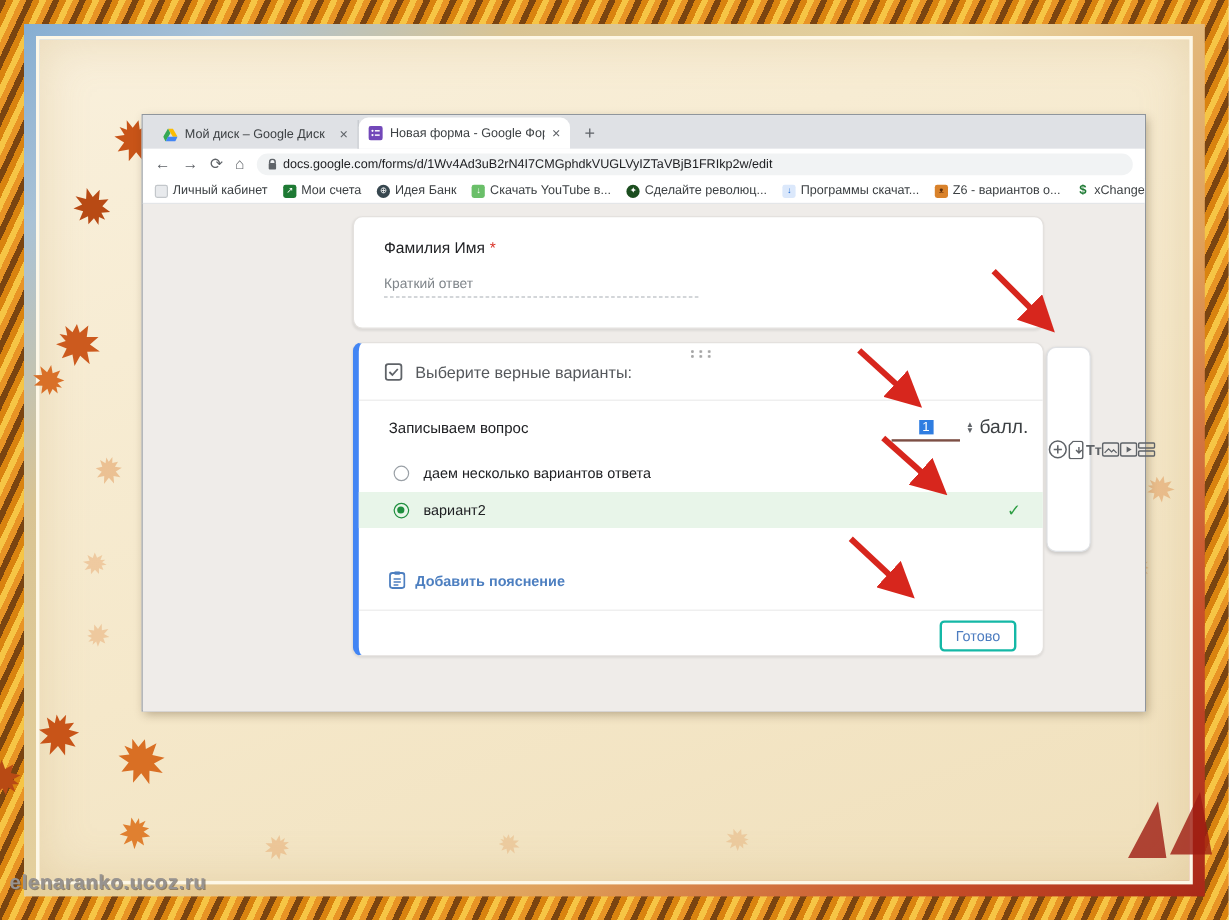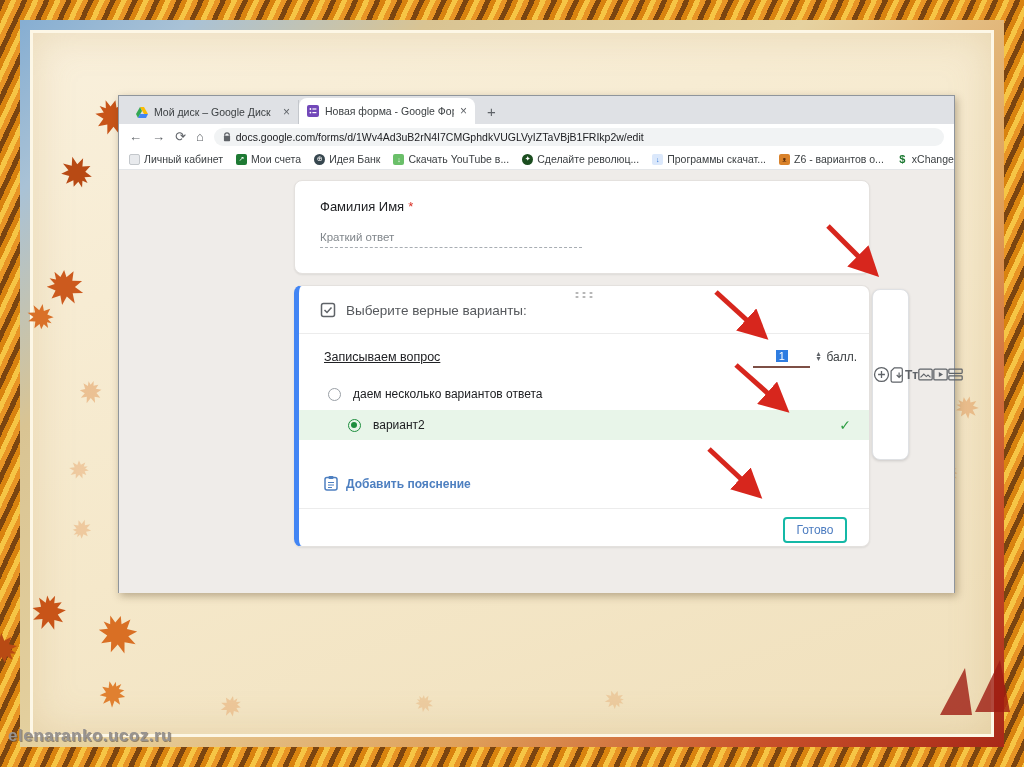--- a/index.html
+++ b/index.html
@@ -47,34 +47,34 @@
   .q-title { position:absolute; left:25px; top:18px; font-size:13px; color:#202124; }
   .req { color:#d93025; margin-left:4px; }
   .short-answer { position:absolute; left:25px; top:50px; width:262px; font-size:11.5px; color:#80868b;
     padding-bottom:4px; border-bottom:1px dashed #a8adb3; }
   .card2 { left:175px; top:115px; width:576px; height:262px; border-left:5px solid #4285f4; }
   .drag-dots { position:absolute; left:50%; top:5px; transform:translateX(-50%); width:21px; height:8px;
     background-image:radial-gradient(circle,#a5a5a5 1px,transparent 1.3px); background-size:7px 4px; }
   .q-header { position:absolute; left:21px; top:16px; display:flex; align-items:center; gap:10px;
     font-size:13.5px; color:#55585c; }
   .divider { position:absolute; left:0; right:0; height:1px; background:#ececec; }
-  .q-text { position:absolute; left:25px; top:64px; font-size:12.5px; color:#202124;text-decoration:underline; }
+  .q-text { position:absolute; left:25px; top:64px; font-size:12.5px; color:#202124; }
   .points { position:absolute; right:12px; top:60px; display:flex; align-items:center; gap:6px; }
   .pt-field { width:57px; border-bottom:2px solid #7d4f45; text-align:center; padding-bottom:2px; }
   .pt-val { display:inline-block; background:#2f7de1; color:#fff; font-size:11px; padding:0 3px; }
   .spinner { display:flex; flex-direction:column; line-height:.62; font-size:8px; color:#5f6368; }
-  .pt-label { font-size:12px; color:#3c4043; }
+  .pt-label { font-size:16px; color:#3c4043; }
   .opt { position:absolute; left:0; right:0; height:28px; display:flex; align-items:center; }
   .opt-radio { width:13px; height:13px; border:1.5px solid #9aa0a6; border-radius:50%;
     margin-left:29px; flex:0 0 auto; }
   .opt-radio.checked { border-color:#1e8e3e; position:relative; }
   .opt-radio.checked::after { content:""; position:absolute; left:2px; top:2px; width:6px; height:6px;
     border-radius:50%; background:#1e8e3e; }
   .opt-label { margin-left:12px; font-size:12px; color:#202124; }
-  .opt.correct { background:#e8f5e9; height:30px;padding-left:20px; }
+  .opt.correct { background:#e8f5e9; height:30px; }
   .opt-check { position:absolute; right:18px; color:#2e9e44; font-size:14px; font-weight:bold; }
   .add-expl { position:absolute; left:25px; top:190px; display:flex; align-items:center; gap:8px;
     font-size:12px; color:#4d7fc0; font-weight:bold; }
   .done-btn { position:absolute; right:22px; top:231px; width:64px; height:26px; background:#fff;
     border:2px solid #14b8a6; border-radius:4px; font-size:12px; color:#4c7cc0;
     display:flex; align-items:center; justify-content:center; }
 
   
   .toolbar { position:absolute; left:753px; top:119px; width:37px; height:171px; background:#fff;
     border:1px solid #dfe1e4; border-radius:8px; box-shadow:0 1px 3px rgba(0,0,0,.15);

